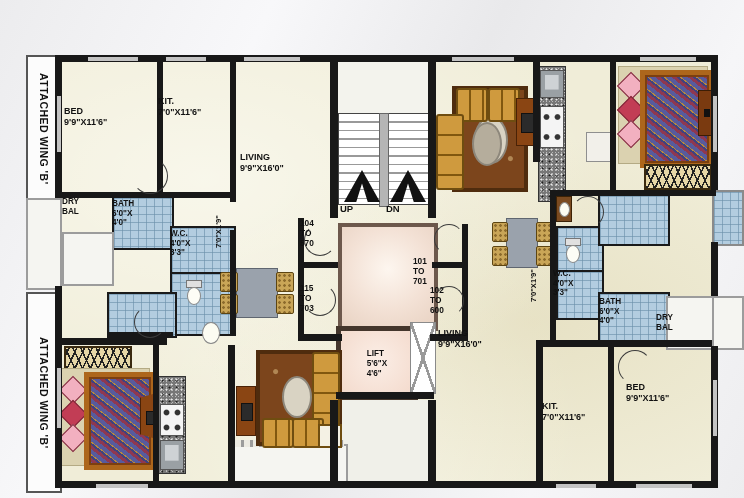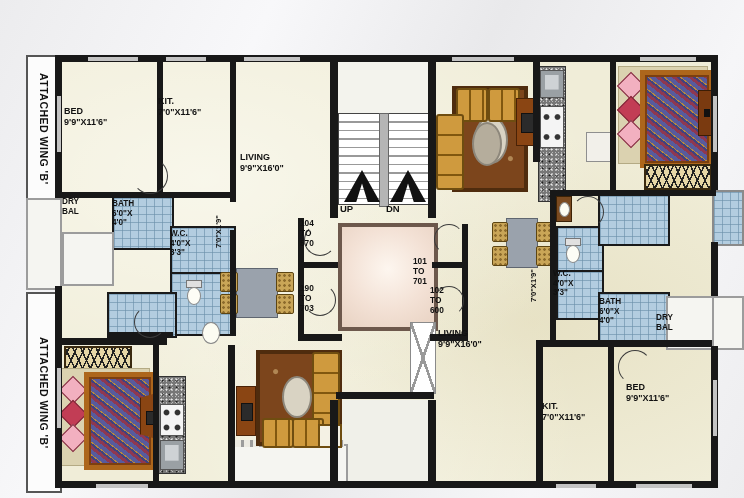--- a/index.html
+++ b/index.html
@@ -102,20 +102,25 @@
   </div>
 
   <div class="abs floor" style="left:60px;top:60px;width:655px;height:423px;"></div>
 
   <div class="abs landing z10" style="left:338px;top:62px;width:90px;height:53px;"></div>
   <div class="abs treads z10" style="left:338px;top:113px;width:90px;height:90px;"></div>
   <div class="abs divider z20" style="left:379px;top:113px;width:8px;height:92px;"></div>
   <div class="abs stair-arrow z20" style="left:344px;top:170px;width:36px;height:32px;"></div>
   <div class="abs stair-arrow z20" style="left:390px;top:170px;width:36px;height:32px;"></div>
   <div class="abs lobby z10" style="left:338px;top:223px;width:92px;height:100px;"></div>
+  <div class="abs lift z10" style="left:336px;top:326px;width:72px;height:66px;">
+    <span class="lbl sm">LIFT
+5'6"X
+4'6"</span>
+  </div>
   <div class="abs shaft z10" style="left:410px;top:322px;width:24px;height:70px;"></div>
   <div class="abs z10" style="left:338px;top:400px;width:90px;height:81px;background:#f0f0e9;"></div>
 
   <div class="abs tile z10" style="left:112px;top:196px;width:58px;height:50px;"></div>
   <div class="abs tile z10" style="left:170px;top:226px;width:62px;height:46px;"></div>
   <div class="abs tile z10" style="left:170px;top:272px;width:62px;height:60px;"></div>
   <div class="abs tile z10" style="left:107px;top:292px;width:66px;height:42px;"></div>
   <div class="abs tile z10" style="left:556px;top:226px;width:44px;height:44px;"></div>
   <div class="abs tile z10" style="left:598px;top:194px;width:68px;height:48px;"></div>
   <div class="abs tile z10" style="left:556px;top:270px;width:44px;height:46px;"></div>
@@ -263,21 +268,21 @@
 6'0"X
 4'0"</div>
   <div class="abs lbl sm" style="left:170px;top:229px;width:60px;">W.C.
 4'0"X
 3'3"</div>
   <div class="abs vlbl" style="left:214px;top:196px;width:16px;height:72px;">7'0"X1'9"</div>
 
   <div class="abs lbl door-lbl" style="left:300px;top:219px;width:40px;">104
 TO
 570</div>
-  <div class="abs lbl door-lbl" style="left:300px;top:284px;width:40px;">190
+  <div class="abs lbl door-lbl" style="left:300px;top:284px;width:40px;">115
 TO
 703</div>
   <div class="abs lbl door-lbl" style="left:413px;top:220px;width:40px;margin-top:37px;">101
 TO
 701</div>
   <div class="abs lbl door-lbl" style="left:430px;top:286px;width:40px;">102
 TO
 600</div>
   <div class="abs lbl" style="left:340px;top:203px;width:42px;font-size:9.5px;">UP</div>
   <div class="abs lbl" style="left:386px;top:203px;width:42px;font-size:9.5px;">DN</div>

